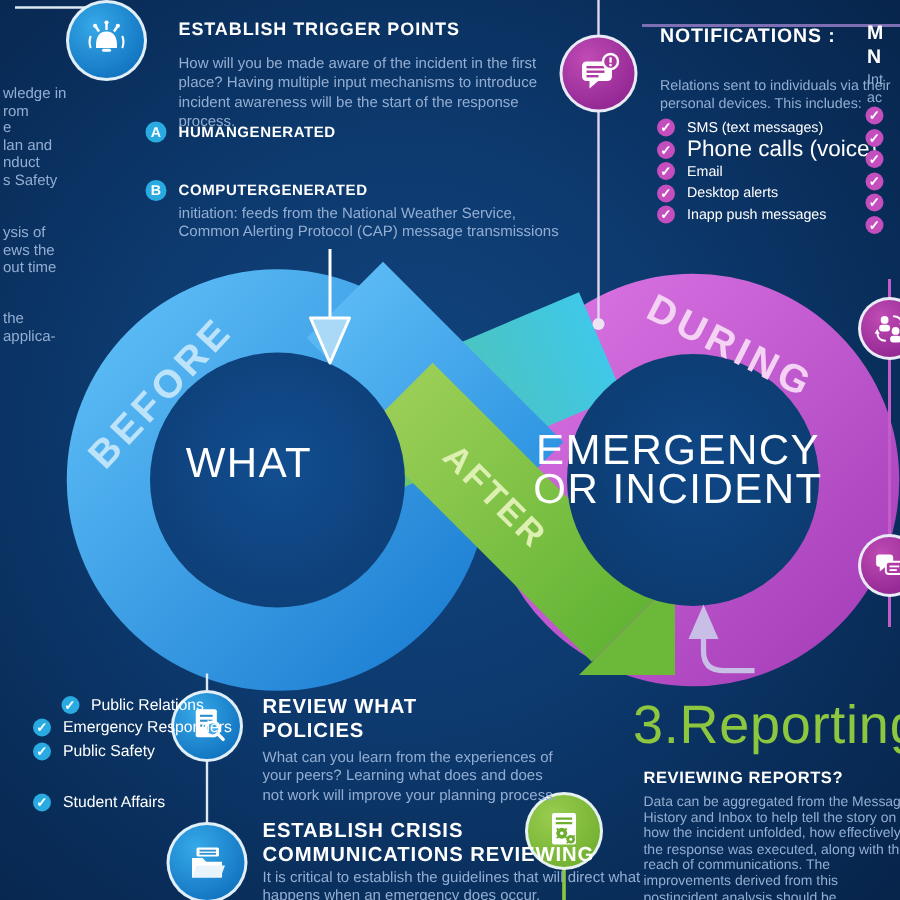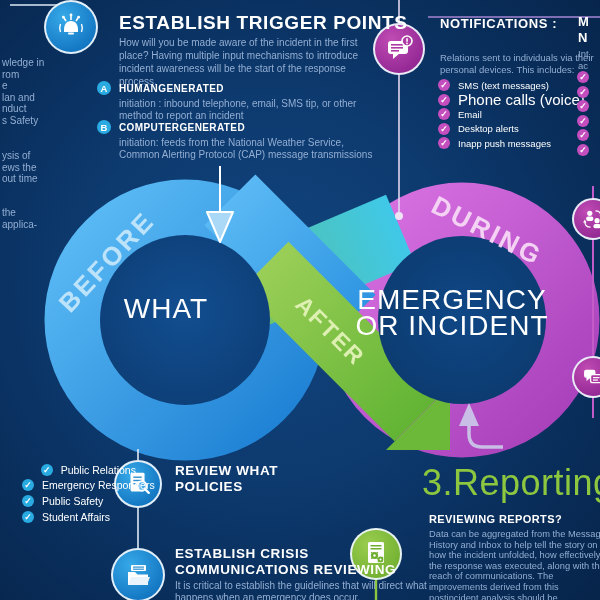--- a/index.html
+++ b/index.html
@@ -4,21 +4,21 @@
 <style>
   html,body{margin:0;padding:0;background:#061f3e;}
   #app{
     position:relative;width:600px;height:600px;overflow:hidden;
     font-family:"Liberation Sans",sans-serif;
     background:radial-gradient(circle at 45% 48%, #11457e 0%, #0d3a6f 42%, #092e5b 72%, #07244a 100%);
   }
   #loop-svg{position:absolute;left:0;top:0;z-index:1;}
   .txt{position:absolute;z-index:4;}
   .frag{position:absolute;z-index:4;font-size:10px;color:#93aed2;line-height:11.6px;white-space:nowrap;}
-  .h1{color:#fff;font-weight:bold;font-size:19px;letter-spacing:.6px;}
+  .h1{color:#fff;font-weight:bold;font-size:12px;letter-spacing:.6px;}
   .h2{color:#fff;font-weight:bold;font-size:13px;letter-spacing:.6px;line-height:16px;}
   .body{color:#93aed2;font-size:10px;line-height:13px;}
   .body-sm{color:#93aed2;font-size:9.5px;line-height:12px;}
   .badge{width:14px;height:14px;border-radius:50%;background:#29abe2;color:#fff;font-size:9.5px;font-weight:bold;
          display:inline-flex;align-items:center;justify-content:center;flex:none;}
   .sub{color:#fff;font-weight:bold;font-size:10px;letter-spacing:.4px;}
   .row{display:flex;align-items:center;gap:8px;}
   .check{width:12px;height:12px;border-radius:50%;position:relative;flex:none;}
   .check::after{content:"✓";position:absolute;left:0;top:0;width:12px;height:12px;color:#fff;font-size:9px;
                 line-height:12px;text-align:center;font-weight:bold;}
@@ -114,21 +114,20 @@
     <div>the</div>
     <div>applica-</div>
   </div>
 
   <div class="txt h1" style="left:119px;top:12px;">ESTABLISH TRIGGER POINTS</div>
   <div class="txt body" style="left:119px;top:36px;width:262px;">How will you be made aware of the incident in the first place? Having multiple input mechanisms to introduce incident awareness will be the start of the response process.</div>
   <div class="txt row" style="left:97px;top:81px;">
     <span class="badge">A</span>
     <span class="sub">HUMANGENERATED</span>
   </div>
-  <div class="txt body" style="left:119px;top:98px;width:268px;line-height:11.8px;">initiation : inbound telephone, email, SMS tip, or other method to report an incident</div>
   <div class="txt row" style="left:97px;top:120px;">
     <span class="badge">B</span>
     <span class="sub">COMPUTERGENERATED</span>
   </div>
   <div class="txt body" style="left:119px;top:137px;width:268px;line-height:11.8px;">initiation: feeds from the National Weather Service, Common Alerting Protocol (CAP) message transmissions</div>
 
   <div class="icon-circle ic-blue" style="left:44px;top:0px;width:54px;height:54px;">
     <svg width="32" height="32" viewBox="0 0 32 32">
       <path d="M16 10 C11 10 9 14 9 19 L9 21 H23 L23 19 C23 14 21 10 16 10 Z" fill="#fff"></path>
       <rect x="13" y="21.5" width="6" height="2" rx="1" fill="#fff"></rect>
@@ -250,40 +249,41 @@
       <span style="color:#fff;font-size:10.5px;">Public Relations</span>
     </div>
     <div class="row" style="height:15.6px;">
       <span class="check blue"></span>
       <span style="color:#fff;font-size:10.5px;">Emergency Responders</span>
     </div>
     <div class="row" style="height:15.6px;">
       <span class="check blue"></span>
       <span style="color:#fff;font-size:10.5px;">Public Safety</span>
     </div>
-    <div class="row" style="height:15.6px;">
+    <div class="row" style="height:15.6px;margin-top:18px;">
       <span class="check blue"></span>
       <span style="color:#fff;font-size:10.5px;">Student Affairs</span>
     </div>
   </div>
 
   <div class="icon-circle ic-blue" style="left:114px;top:460px;width:48px;height:48px;">
     <svg width="30" height="30" viewBox="0 0 32 32">
       <rect x="8" y="4" width="15" height="20" rx="1.5" fill="#fff"></rect>
       <rect x="11" y="8" width="9" height="1.5" fill="#2e8fd0"></rect>
       <rect x="11" y="11.5" width="9" height="1.5" fill="#2e8fd0"></rect>
       <rect x="11" y="15" width="6" height="1.5" fill="#2e8fd0"></rect>
       <circle cx="20" cy="18" r="5" fill="#47acec" stroke="#fff" stroke-width="2"></circle>
       <line x1="23.5" y1="21.5" x2="27.5" y2="25.5" stroke="#fff" stroke-width="2.4" stroke-linecap="round"></line>
     </svg>
   </div>
   <div class="txt h2" style="left:175px;top:463px;font-size:13.5px;">
     <div>REVIEW WHAT</div>
     <div>POLICIES</div>
   </div>
+  <div class="txt body" style="left:175px;top:500px;width:200px;line-height:12.3px;">What can you learn from the experiences of your peers? Learning what does and does not work will improve your planning process.</div>
 
   <div class="icon-circle ic-blue" style="left:111px;top:548px;width:54px;height:54px;">
     <svg width="32" height="32" viewBox="0 0 32 32">
       <rect x="9" y="6" width="15" height="6" rx="1" fill="#fff"></rect>
       <rect x="11" y="7.5" width="11" height="1.2" fill="#2e8fd0"></rect>
         <rect x="11" y="9.6" width="11" height="1.2" fill="#2e8fd0"></rect>
       <path d="M6 13 L13 13 L15.5 15.5 L26 15.5 L26 26 L6 26 Z" fill="#fff"></path>
       <path d="M6 26 L9 18 L28 18 L25 26 Z" fill="#e8f3fc"></path>
     </svg>
   </div>

